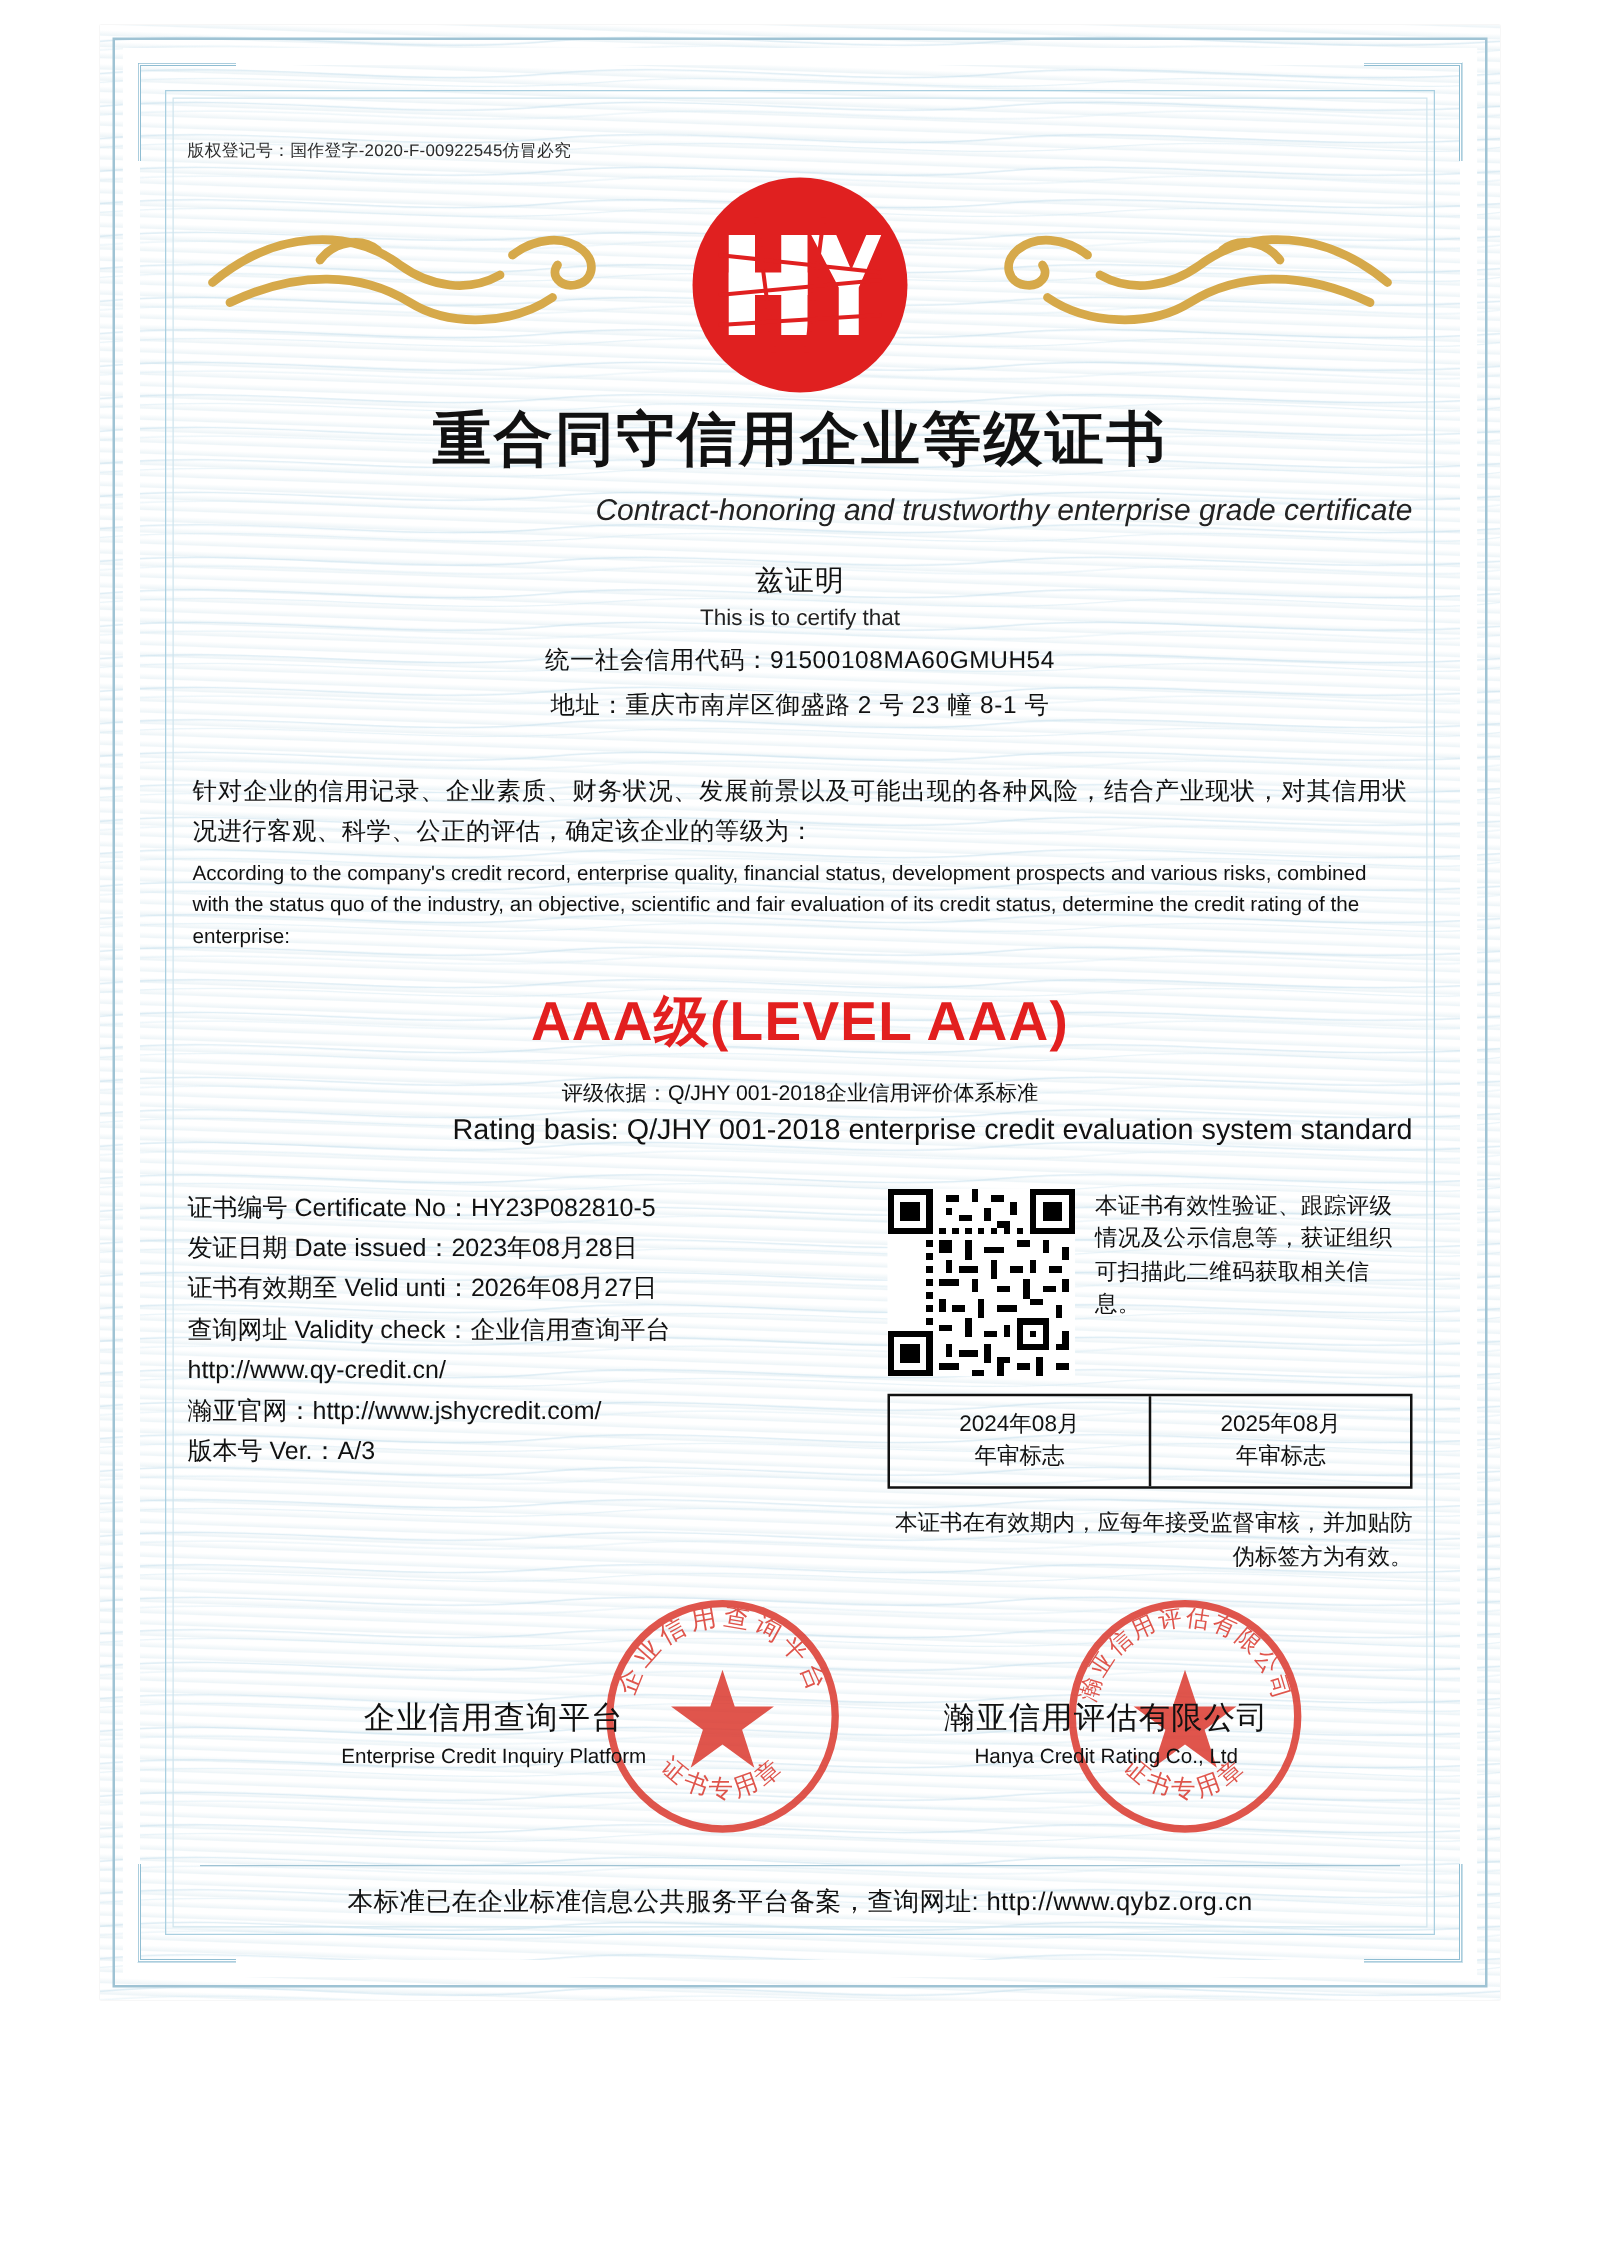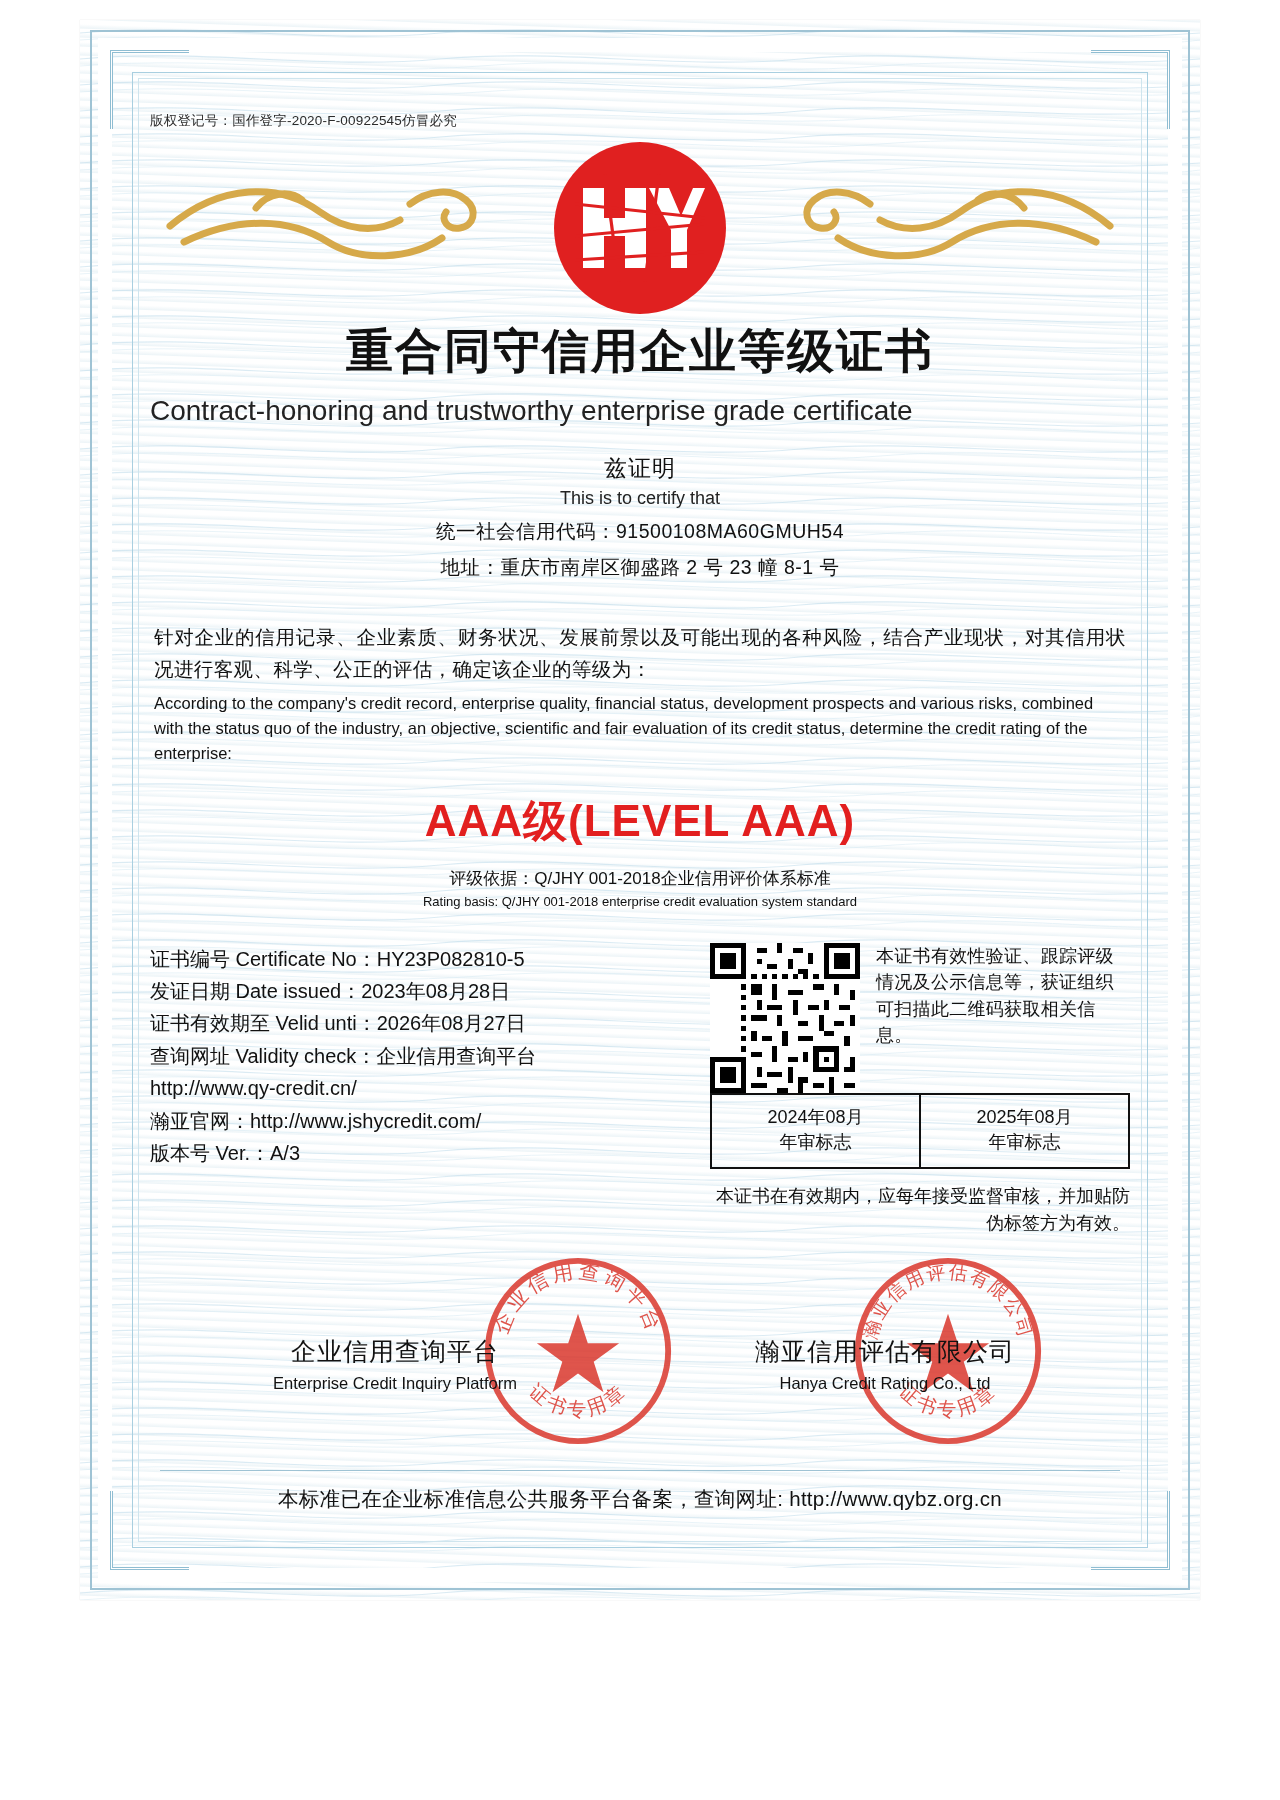--- a/index.html
+++ b/index.html
@@ -146,24 +146,25 @@
   .title-cn {
     text-align: center;
     font-size: 47px;
     font-weight: bold;
     color: #111;
     letter-spacing: 2px;
     margin-top: 4px;
     font-family: "DejaVu Sans", "Liberation Sans", sans-serif;
   }
   .title-en {
-    text-align: left;
-    font-size: 28px;
+    text-align: right;
+    font-size: 24px;
     color: #222;
     margin-top: 12px;
+    font-style: italic;
   }
   .certify-cn {
     text-align: center;
     font-size: 23px;
     color: #111;
     margin-top: 26px;
     letter-spacing: 1px;
   }
   .certify-en {
     text-align: center;
@@ -214,22 +215,22 @@
     margin-top: 26px;
     letter-spacing: 1px;
   }
   .basis-cn {
     text-align: center;
     font-size: 17px;
     color: #111;
     margin-top: 16px;
   }
   .basis-en {
-    text-align: center;
-    font-size: 13px;
+    text-align: right;
+    font-size: 23px;
     color: #111;
     margin-top: 4px;
   }
 
   
   .mid {
     display: flex;
     margin-top: 34px;
   }
   .details {
@@ -260,20 +261,21 @@
   }
   .qr-note {
     font-size: 18px;
     line-height: 1.48;
     color: #111;
     letter-spacing: 0.3px;
   }
   .stamp-boxes {
     display: flex;
     gap: 0;
+    margin-top: 14px;
     border: 2px solid #111;
     width: 100%;
     box-sizing: border-box;
     justify-content: flex-end;
   }
   .stamp-box {
     flex: 1;
     text-align: center;
     padding: 10px 4px 12px 4px;
     font-size: 18px;

